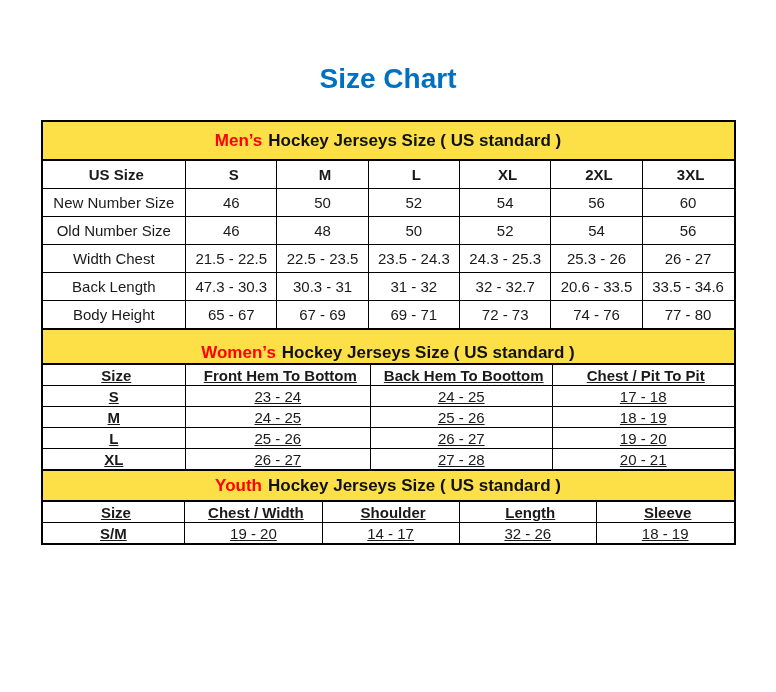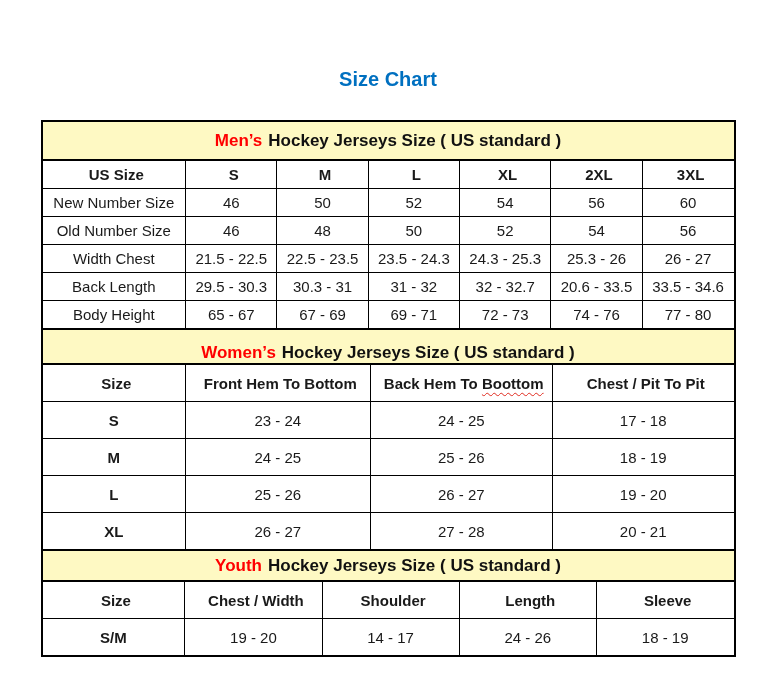--- a/index.html
+++ b/index.html
@@ -13,35 +13,35 @@
     font-family: "Liberation Sans", sans-serif;
     color: #1a1a1a;
     overflow: hidden;
   }
   .page-title {
     margin: 0;
     padding-top: 64px;
     height: 30px;
     line-height: 30px;
     text-align: center;
-    font-size: 20px;
+    font-size: 28px;
     font-weight: bold;
     color: #0070C0;
   }
   .chart {
     width: 695px;
     margin: 26px auto 0 auto;
     border: 2px solid #000000;
     box-sizing: border-box;
   }
   .band {
     display: flex;
     align-items: center;
     justify-content: center;
-    background: #fef9c3;
+    background: #fde047;
     font-weight: bold;
     font-size: 17px;
     color: #111111;
     border-bottom: 2px solid #000000;
   }
   .band + .size-table { border-top: none; }
   .size-table + .band { border-top: 2px solid #000000; }
   .band-men   { height: 37px; }
   .band-women { height: 33px; align-items: flex-end; }
   .band-youth { height: 29px; text-align: right; }
@@ -54,21 +54,21 @@
   .size-table th, .size-table td {
     border: 1px solid #000000;
     text-align: center;
     vertical-align: middle;
     font-size: 15px;
     padding: 0 2px;
     height: 27px;
     overflow: hidden;
     white-space: nowrap;
   }
-  .t-women th, .t-women td, .t-youth th, .t-youth td { height: 36px; }
+  .t-women th, .t-women td, .t-youth th, .t-youth td { height: 20px; text-decoration: underline; }
   .size-table th { font-weight: bold; }
   .size-table td { font-weight: normal; }
   .size-table th.rowlabel { font-weight: bold; }
   .size-table td.rowlabel { font-weight: normal; margin-left: 13px; }
   
   .size-table tr:first-child th { border-top: none; padding-left: 7px; }
   .size-table tr:last-child th, .size-table tr:last-child td { border-bottom: none; }
   .size-table th:first-child, .size-table td:first-child { border-left: none; }
   .size-table th:last-child, .size-table td:last-child { border-right: none; }
   
@@ -142,21 +142,21 @@
         <td class="rowlabel">Width Chest</td>
         <td>21.5 - 22.5</td>
         <td>22.5 - 23.5</td>
         <td>23.5 - 24.3</td>
         <td>24.3 - 25.3</td>
         <td>25.3 - 26</td>
         <td>26 - 27</td>
       </tr>
       <tr>
         <td class="rowlabel">Back Length</td>
-        <td>29.5 - 30.3</td>
+        <td>47.3 - 30.3</td>
         <td>30.3 - 31</td>
         <td>31 - 32</td>
         <td>32 - 32.7</td>
         <td>20.6 - 33.5</td>
         <td>33.5 - 34.6</td>
       </tr>
       <tr>
         <td class="rowlabel">Body Height</td>
         <td>65 - 67</td>
         <td>67 - 69</td>
@@ -232,19 +232,19 @@
         <th>Size</th>
         <th>Chest / Width</th>
         <th>Shoulder</th>
         <th>Length</th>
         <th>Sleeve</th>
       </tr>
       <tr>
         <th class="rowlabel">S/M</th>
         <td>19 - 20</td>
         <td>14 - 17</td>
-        <td>24 - 26</td>
+        <td>32 - 26</td>
         <td>18 - 19</td>
       </tr>
     </tbody>
   </table>
 
 </div>
 
 </body></html>

